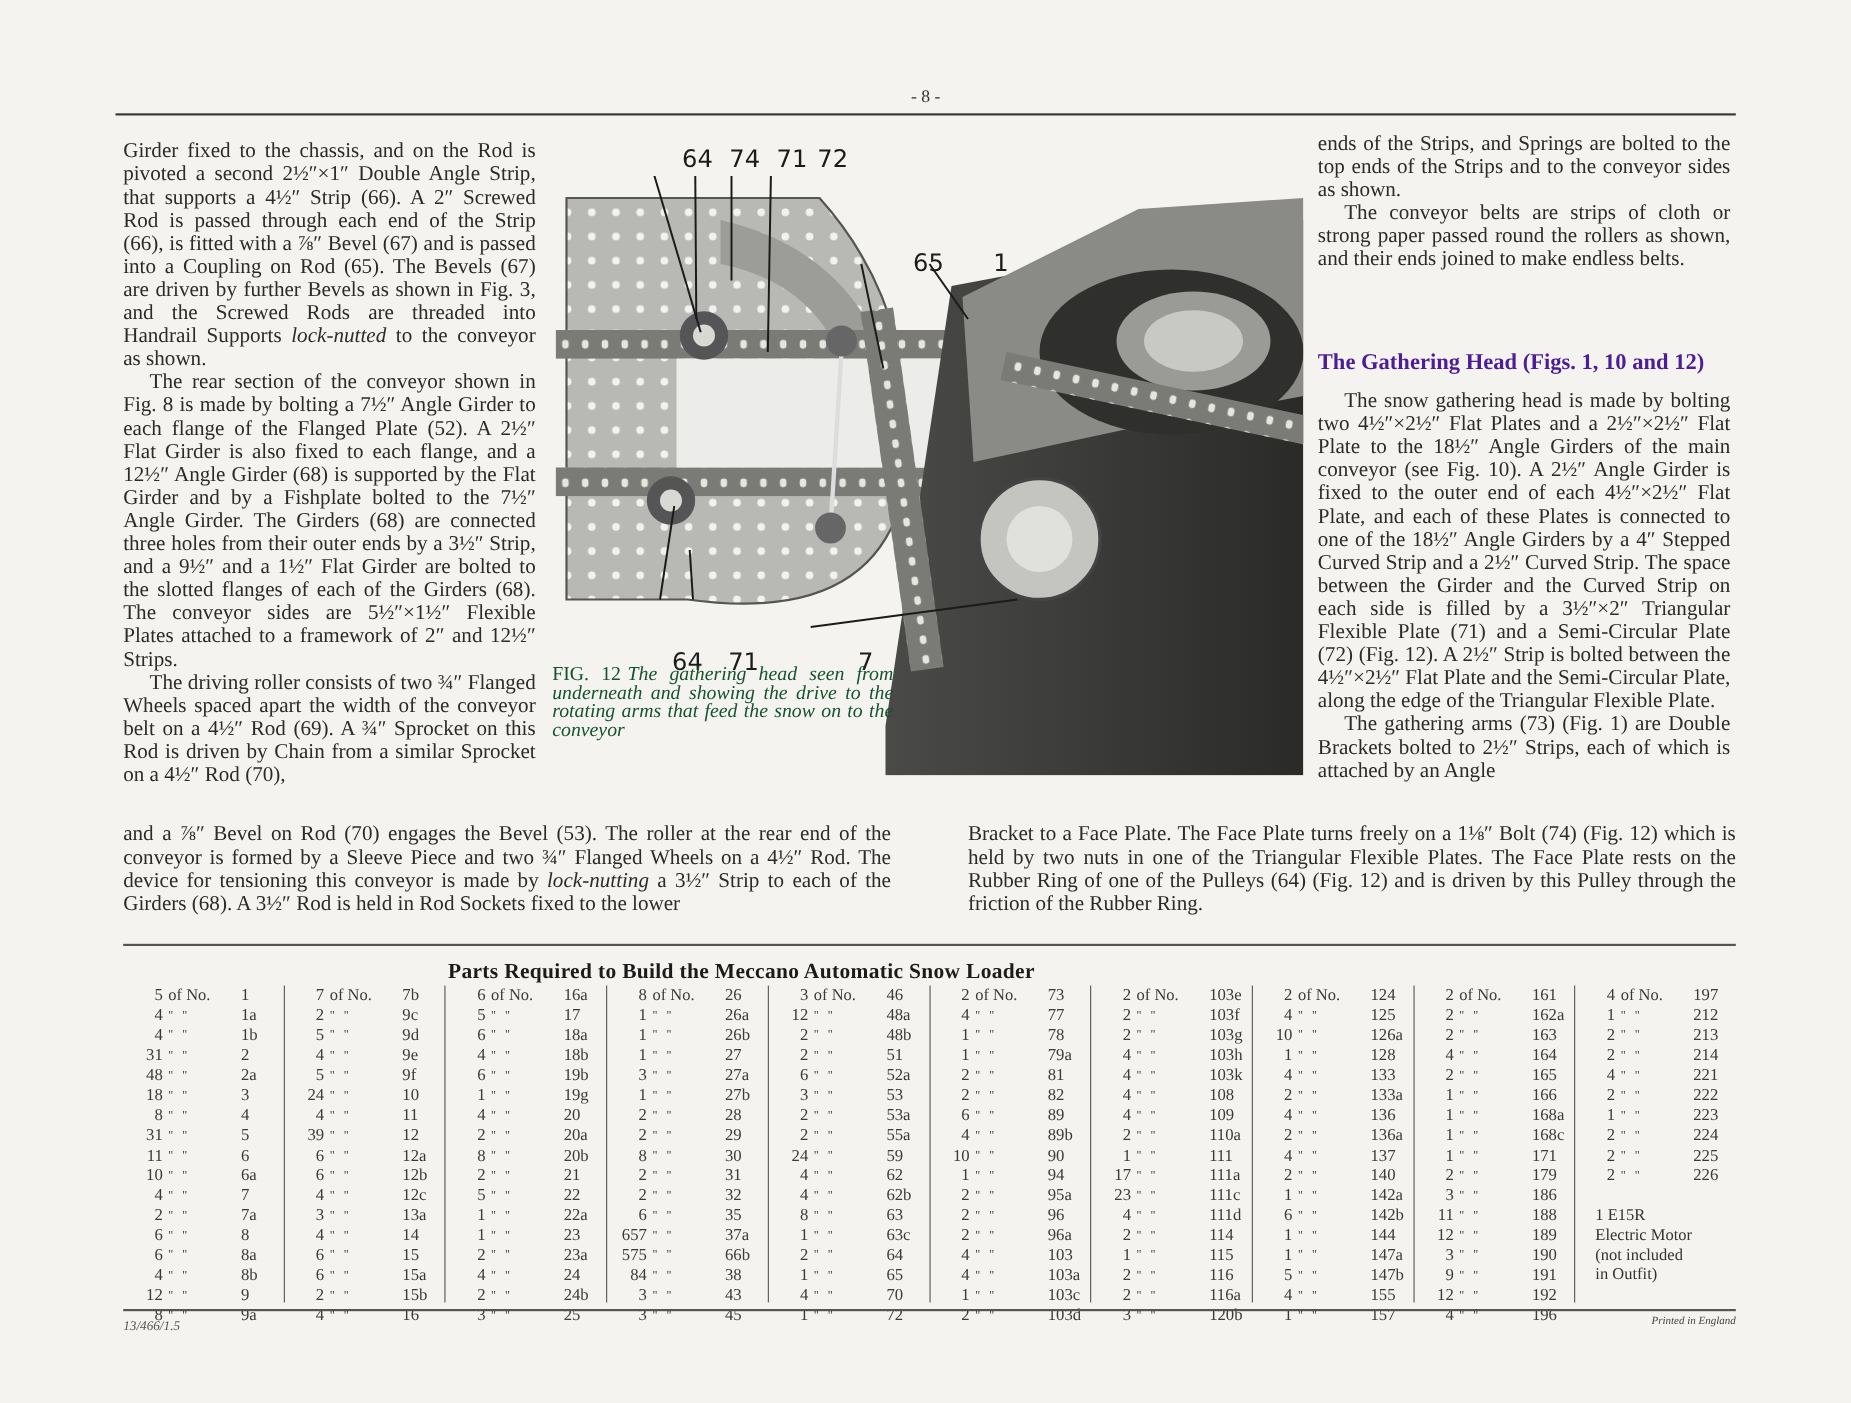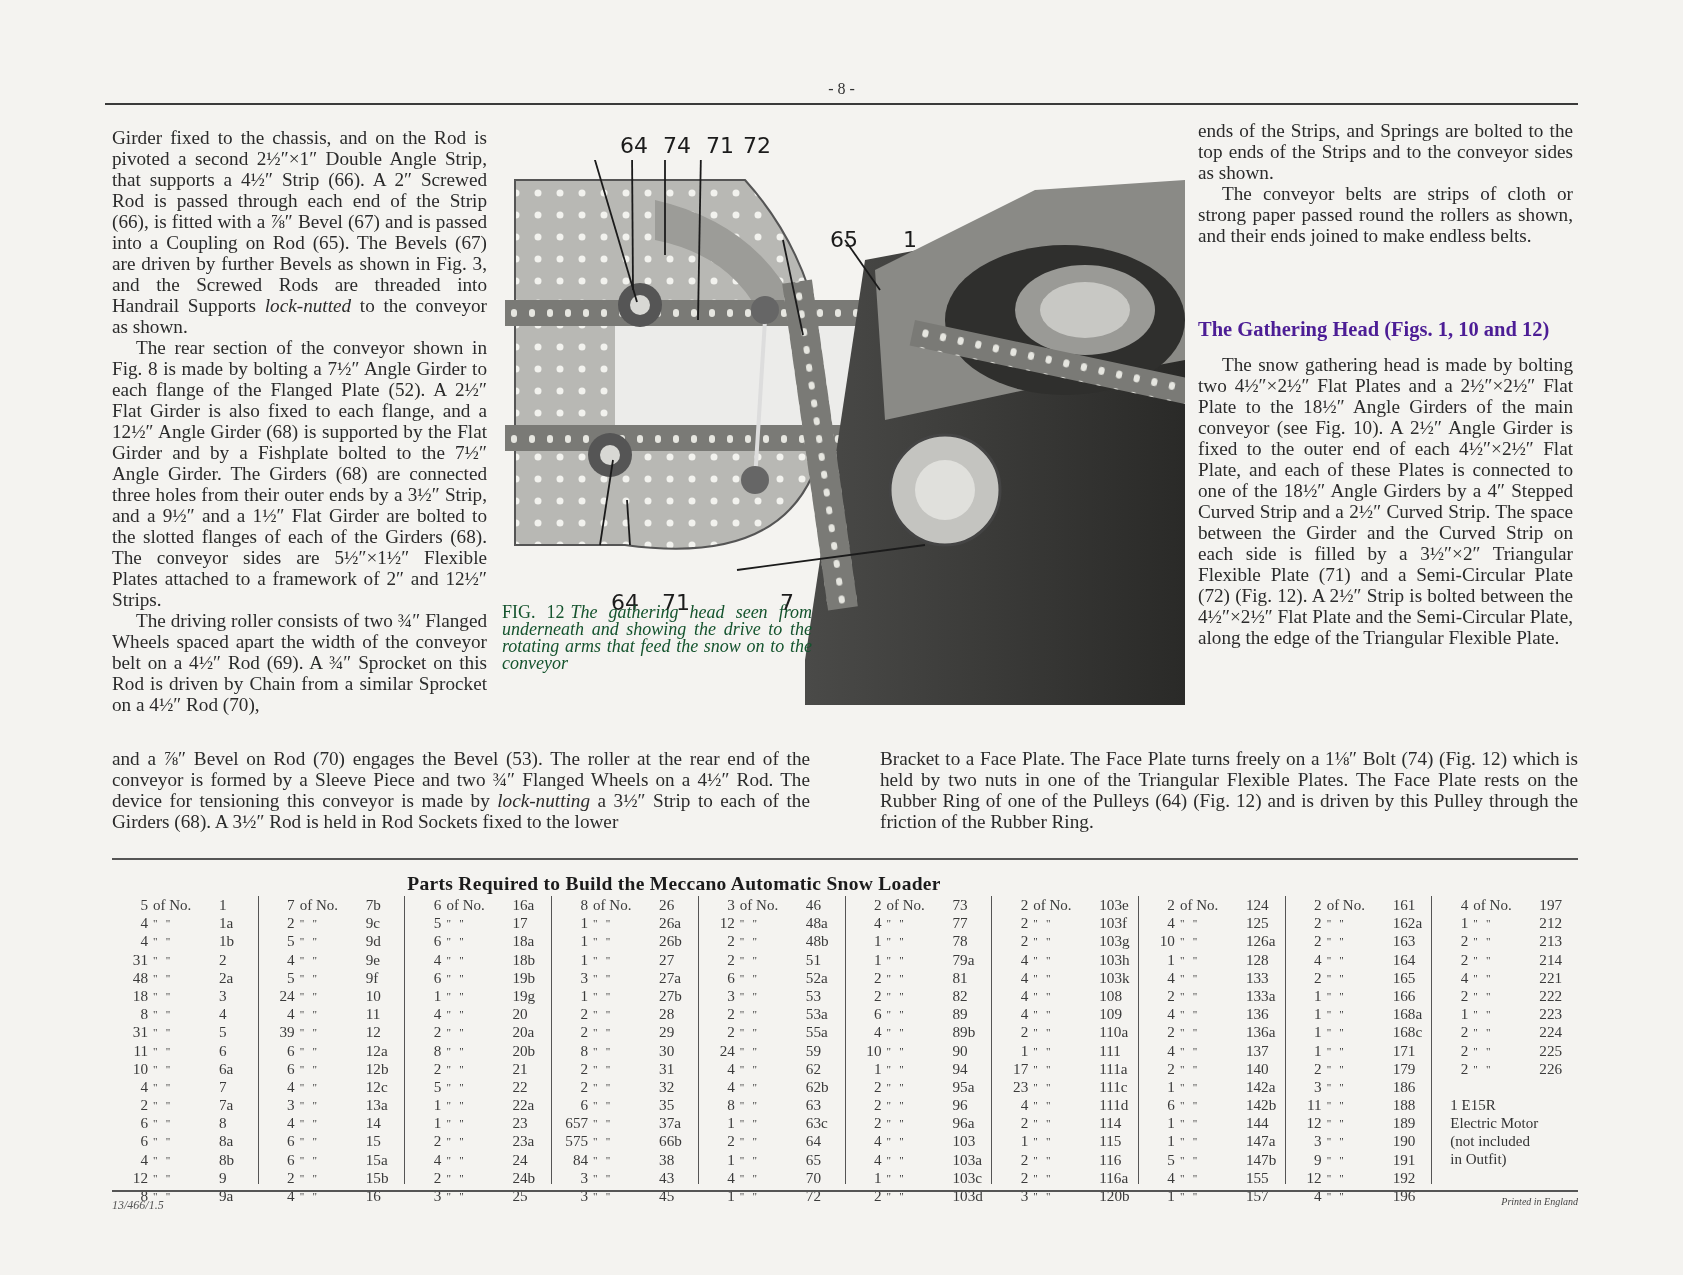--- a/index.html
+++ b/index.html
@@ -131,20 +131,21 @@
   <span class="fig">FIG. 12</span><span class="ctext">The gathering head seen from underneath and showing the drive to the rotating arms that feed the snow on to the conveyor</span>
 </div>
 
 <div class="body-text col-right">
   <p>ends of the Strips, and Springs are bolted to the top ends of the Strips and to the conveyor sides as shown.</p>
   <p class="indent">The conveyor belts are strips of cloth or strong paper passed round the rollers as shown, and their ends joined to make endless belts.</p>
 </div>
 <div class="heading">The Gathering Head (Figs. 1, 10 and 12)</div>
 <div class="body-text col-right" style="top:354px;">
   <p class="indent">The snow gathering head is made by bolting two 4½″×2½″ Flat Plates and a 2½″×2½″ Flat Plate to the 18½″ Angle Girders of the main conveyor (see Fig. 10). A 2½″ Angle Girder is fixed to the outer end of each 4½″×2½″ Flat Plate, and each of these Plates is connected to one of the 18½″ Angle Girders by a 4″ Stepped Curved Strip and a 2½″ Curved Strip. The space between the Girder and the Curved Strip on each side is filled by a 3½″×2″ Triangular Flexible Plate (71) and a Semi-Circular Plate (72) (Fig. 12). A 2½″ Strip is bolted between the 4½″×2½″ Flat Plate and the Semi-Circular Plate, along the edge of the Triangular Flexible Plate.</p>
+  <p class="indent">The gathering arms (73) (Fig. 1) are Double Brackets bolted to 2½″ Strips, each of which is attached by an Angle</p>
 </div>
 <div class="body-text col-right-wide">
   <p>Bracket to a Face Plate. The Face Plate turns freely on a 1⅛″ Bolt (74) (Fig. 12) which is held by two nuts in one of the Triangular Flexible Plates. The Face Plate rests on the Rubber Ring of one of the Pulleys (64) (Fig. 12) and is driven by this Pulley through the friction of the Rubber Ring.</p>
 </div>
 
 <div class="rule mid"></div>
 
 <div class="parts-title">Parts Required to Build the Meccano Automatic Snow Loader</div>
 <div class="parts-grid" id="parts-grid">
     <div class="parts-col">

